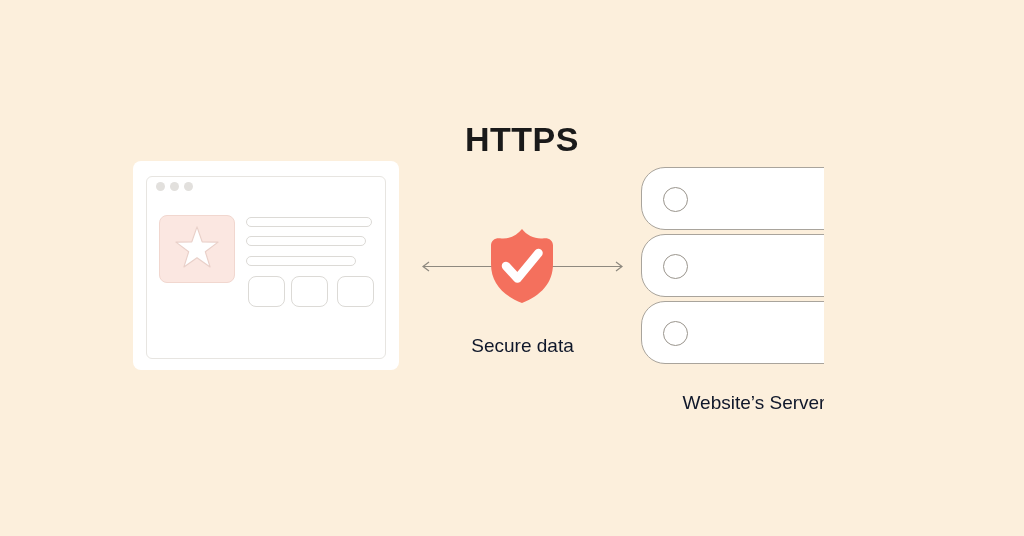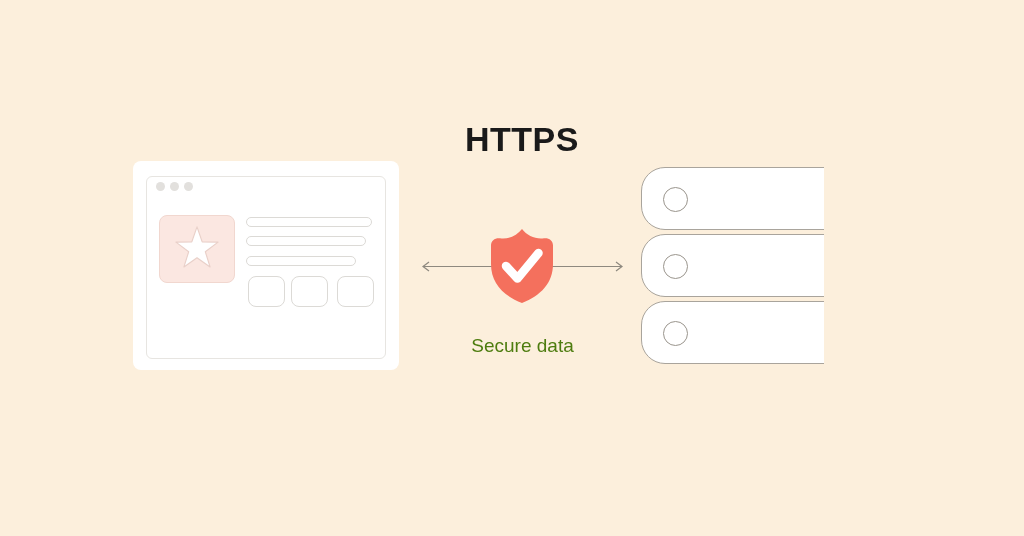--- a/index.html
+++ b/index.html
@@ -115,21 +115,21 @@
     width: 25px; height: 25px;
     border: 1px solid #9a958d;
     border-radius: 50%;
     background: #ffffff;
   }
 
   
   .node-label {
     position: absolute;
     font-size: 19px;
-    color: #4d7c0f;
+    color: #0f172a;
     text-align: center;
   }
   .label-browser   { left: 133px; top: 392px; width: 266px; }
   .label-server    { left: 641px; top: 392px; width: 226px; }
   .label-secure    { left: 417px; top: 335px; width: 211px; }
 </style>
 </head>
 <body>
 
 <div class="canvas">
@@ -182,14 +182,15 @@
     </div>
     <div class="server-unit">
       <div class="indicator"></div>
     </div>
     <div class="server-unit">
       <div class="indicator"></div>
     </div>
   </div>
 
   <div class="node-label label-secure">Secure data</div>
+  <div class="node-label label-server">Website’s Server</div>
 
 </div>
 
 </body></html>

